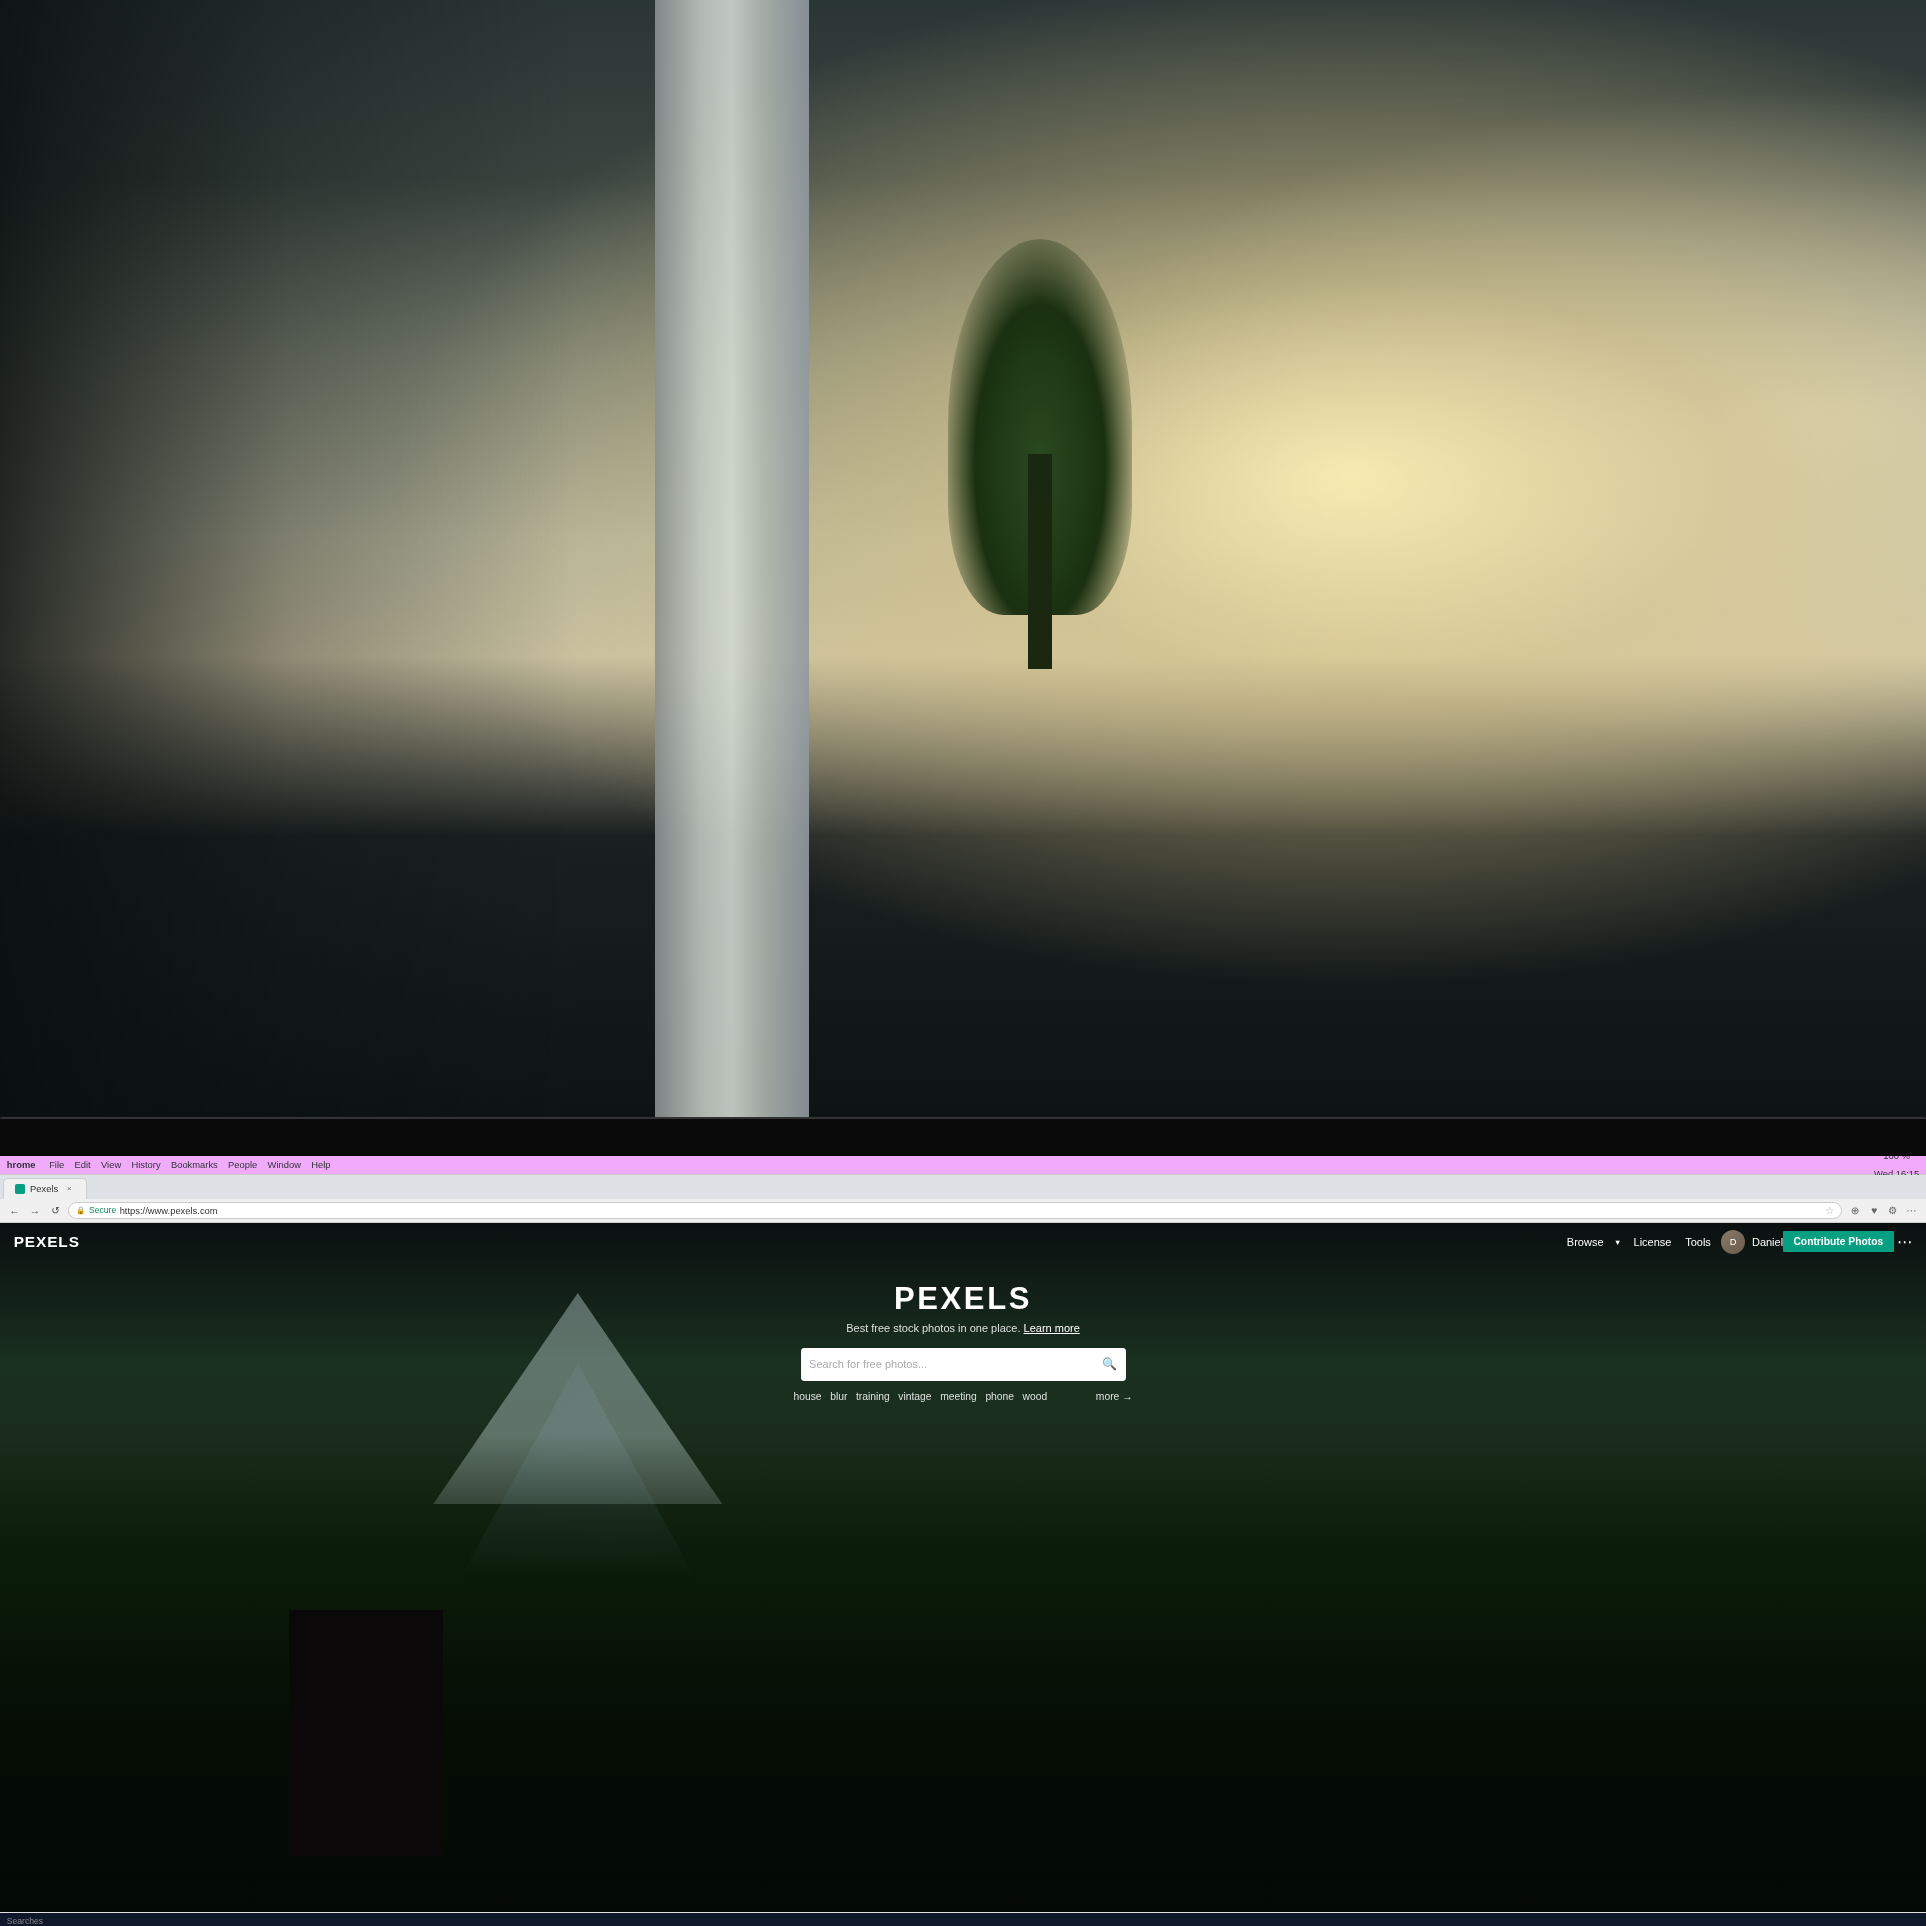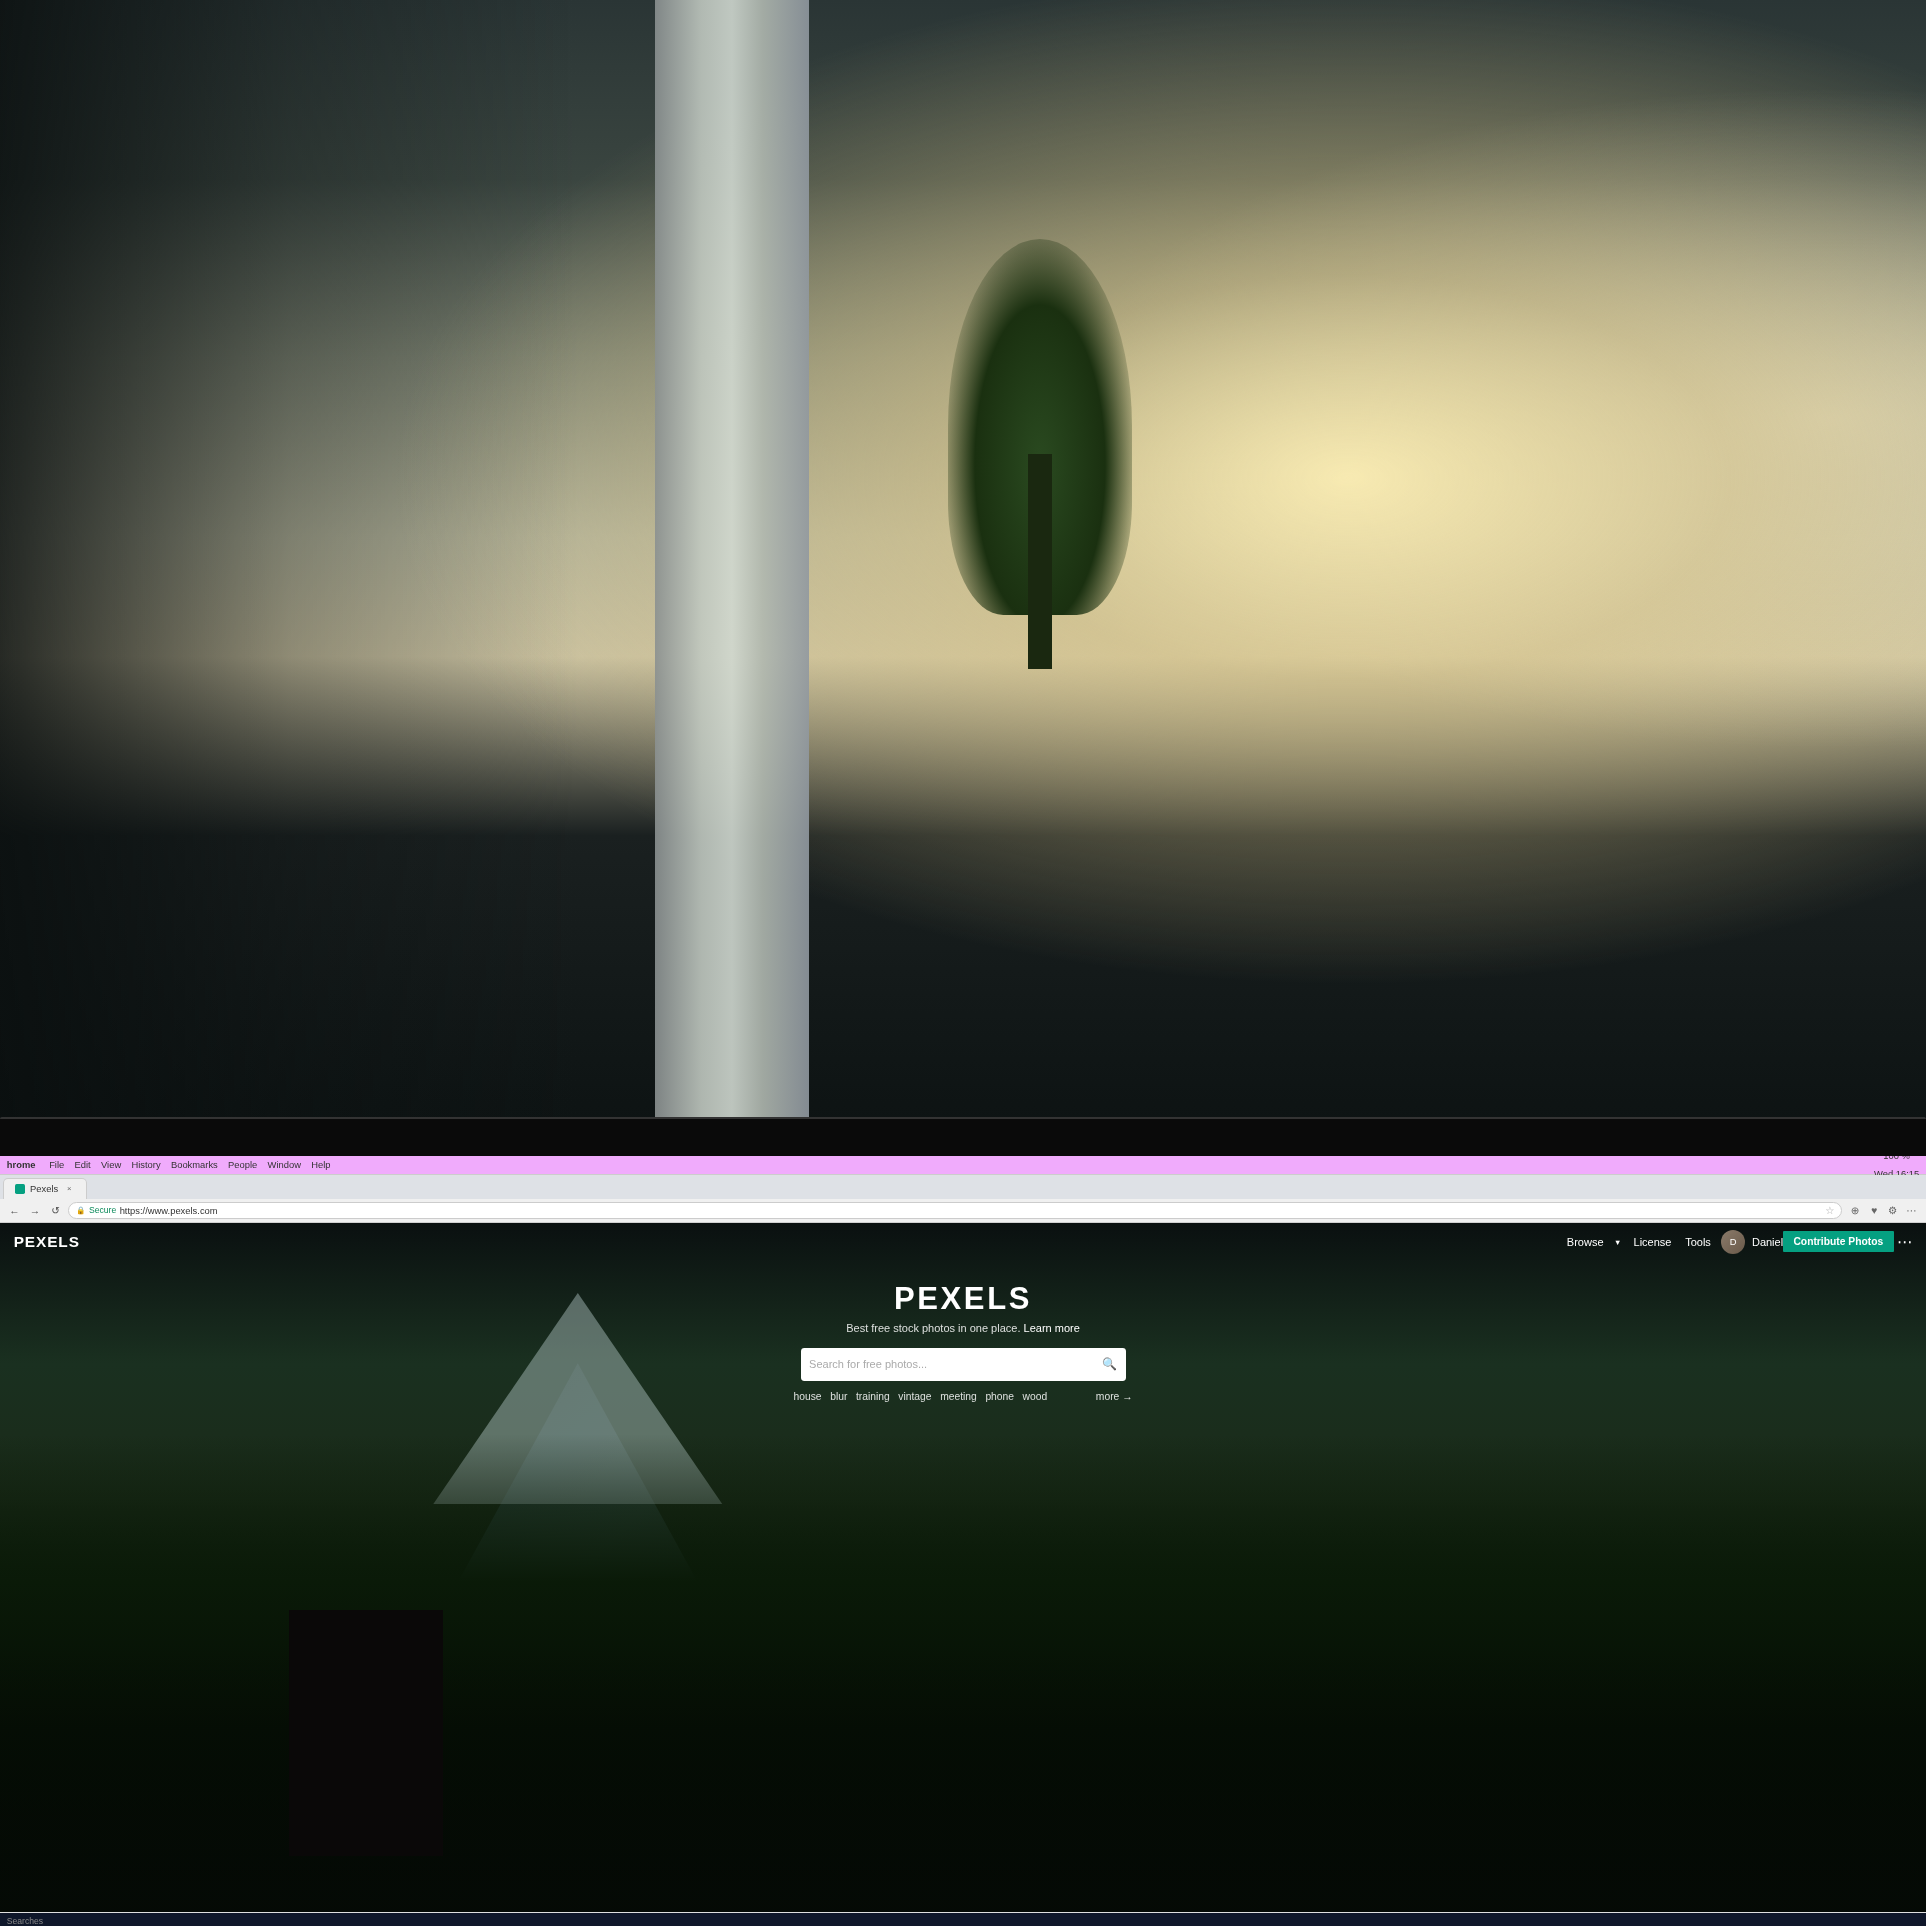--- a/index.html
+++ b/index.html
@@ -432,20 +432,21 @@
       text-transform: uppercase;
       margin-bottom: 5.1px;
     }
     .pexels-tagline-sub {
       font-size: 11px;
       color: rgba(255,255,255,0.85);
       margin-bottom: 13.7px;
     }
     .pexels-tagline-sub a {
       color: white;
+      text-decoration: underline;
     }
     .search-bar {
       width: 325px;
       height: 33px;
       background: white;
       border-radius: 3.4px;
       display: flex;
       align-items: center;
       padding: 0 8.6px;
       gap: 6px;

